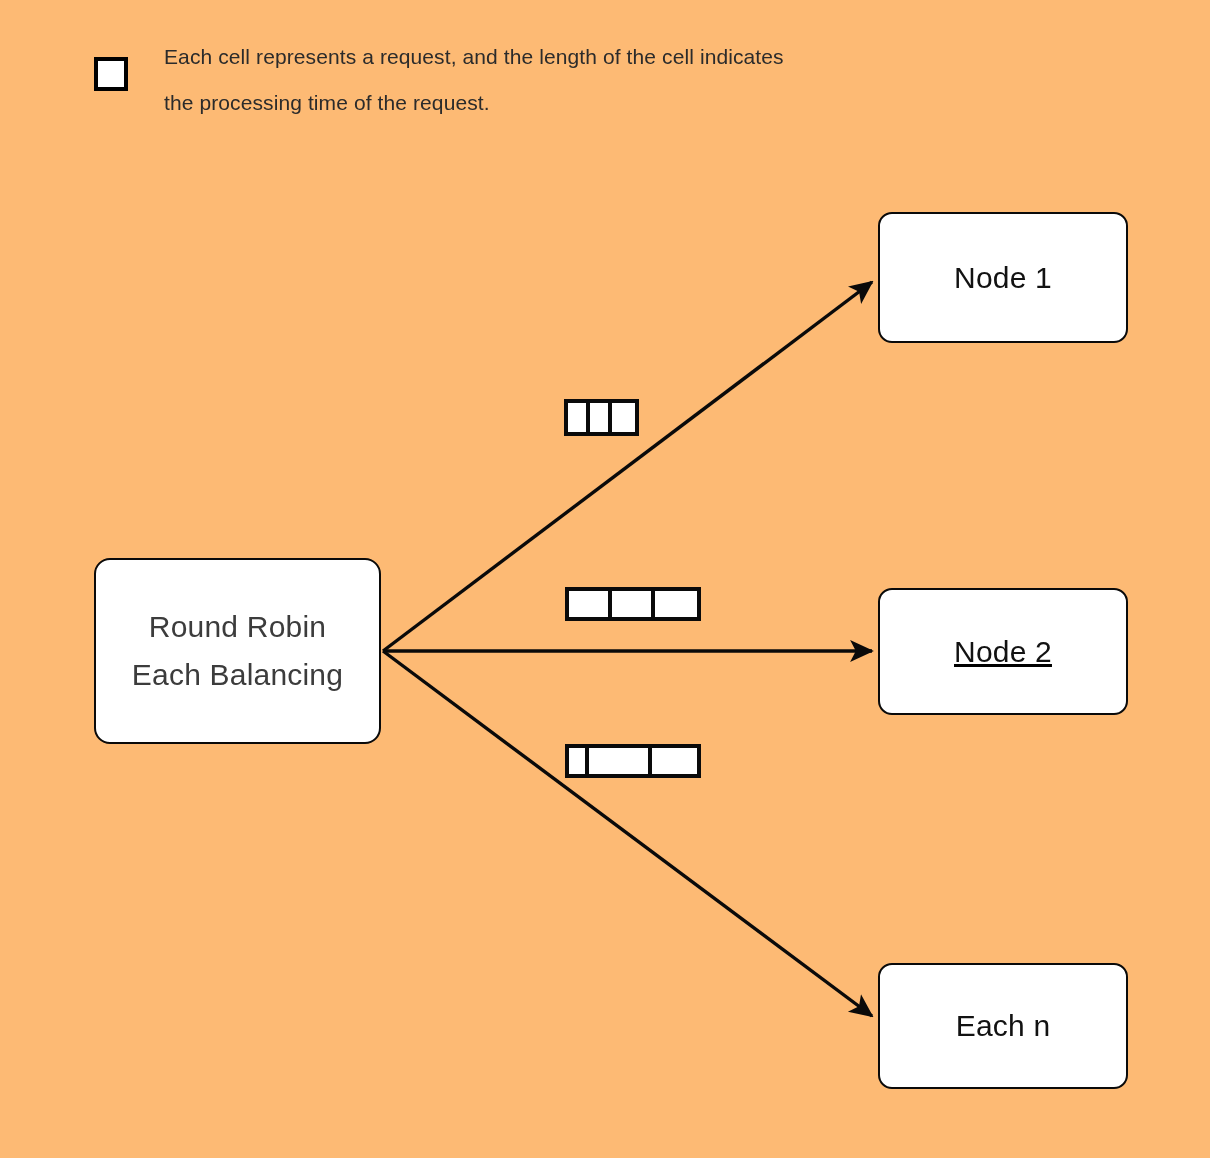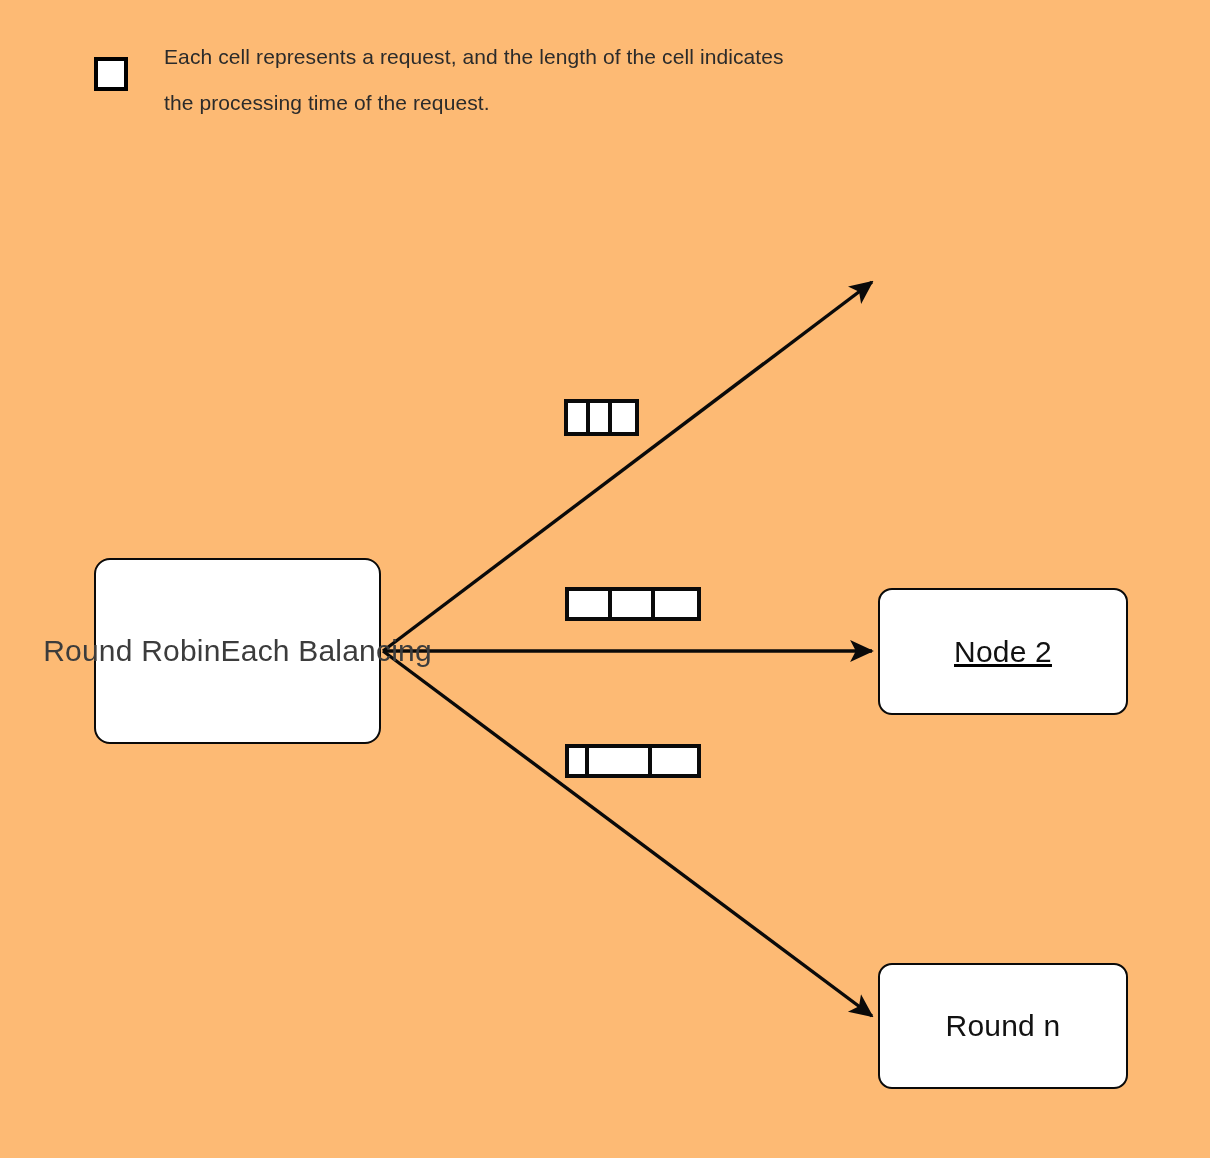--- a/index.html
+++ b/index.html
@@ -59,20 +59,21 @@
     letter-spacing: 0.2px;
   }
 
   .source-box {
     position: absolute;
     box-sizing: border-box;
     border: 2.5px solid #0a0a0a;
     border-radius: 16px;
     background: #ffffff;
     display: flex;
+    flex-direction: column;
     align-items: center;
     justify-content: center;
     text-align: right;
   }
   .source-line {
     font-size: 30px;
     color: #3c3c3c;
     line-height: 48px;
     letter-spacing: 0.2px;
     white-space: nowrap;
@@ -124,27 +125,30 @@
     <line x1="383" y1="651" x2="872" y2="282" stroke="#0a0a0a" stroke-width="3.4" marker-end="url(#ah)"></line>
     <line x1="383" y1="651" x2="872" y2="651" stroke="#0a0a0a" stroke-width="3.4" marker-end="url(#ah)"></line>
     <line x1="383" y1="651" x2="872" y2="1016" stroke="#0a0a0a" stroke-width="3.4" marker-end="url(#ah)"></line>
   </svg>
 
   <div class="source-box" style="left:94px; top:558px; width:287px; height:186px;">
     <div class="source-line">Round Robin</div>
     <div class="source-line">Each Balancing</div>
   </div>
 
+  <div class="node-box" style="left:878px; top:212px; width:250px; height:131px;">
+    <span class="node-label">Node 1</span>
+  </div>
 
   <div class="node-box" style="left:878px; top:588px; width:250px; height:127px;text-decoration:underline;">
     <span class="node-label">Node 2</span>
   </div>
 
   <div class="node-box" style="left:878px; top:963px; width:250px; height:126px;">
-    <span class="node-label">Round n</span>
+    <span class="node-label">Each n</span>
   </div>
 
   <div class="cell-strip" style="left:564px; top:399px; height:37px;">
     <div class="cell" style="width:22px;"></div>
     <div class="cell" style="width:22px;"></div>
     <div class="cell" style="width:23px;"></div>
   </div>
 
   <div class="cell-strip" style="left:565px; top:587px; height:34px;">
     <div class="cell" style="width:43px;"></div>

